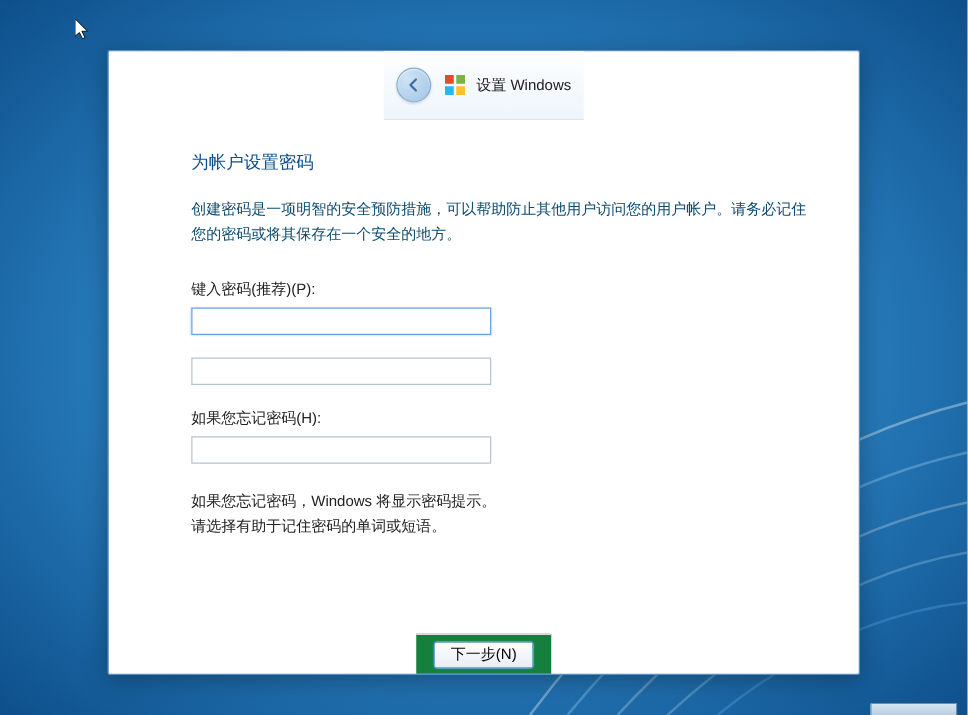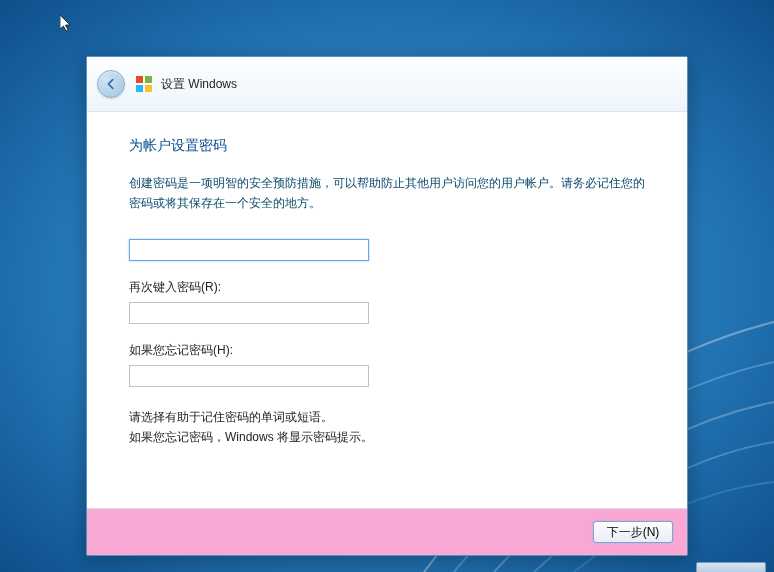--- a/index.html
+++ b/index.html
@@ -25,29 +25,30 @@
       left: 60px;
       top: 15px;
       color: white;
       font-size: 18px;
       z-index: 10;
       text-shadow: 1px 1px 2px rgba(0,0,0,0.4);
     }
     .window {
       position: absolute;
       left: 86px;
-      top: 56px;
+      top: 40px;
       width: 602px;
       height: 500px;
       background: #fff;
       border: 1px solid #5a8fc2;
       box-shadow: 0 4px 20px rgba(0,0,0,0.3);
       border-radius: 2px;
       display: flex;
       flex-direction: column;
+      align-items: center;
     }
     .header {
       height: 55px;
       background: linear-gradient(to bottom, #fdfefe 0%, #eef5fb 100%);
       border-bottom: 1px solid #d9e5f0;
       display: flex;
       align-items: center;
       padding: 0 10px;
     }
     .back-btn {
@@ -69,20 +70,21 @@
       margin-right: 8px;
     }
     .header-title {
       font-size: 12px;
       color: #222;
     }
     .content {
       flex: 1;
       padding: 25px 42px 8px 42px;
       overflow: auto;
+      margin-left: 24px;
     }
     .page-title {
       color: #0b4d8f;
       font-size: 14px;
       font-weight: normal;
       margin-bottom: 18px;
     }
     .desc {
       font-size: 12px;
       color: #0c4a6e;
@@ -108,22 +110,22 @@
       border: 1px solid #6aa3e6;
       box-shadow: 0 0 2px rgba(80,150,220,0.5);
     }
     .hint-block {
       margin-top: 20px;
       font-size: 12px;
       color: #222;
       line-height: 1.7;
     }
     .footer {
-      height: 47px;
-      background: #f9a8d4;
+      height: 32px;
+      background: #15803d;
       border-top: 1px solid #d8dee6;
       display: flex;
       align-items: center;
       justify-content: flex-end;
       padding: 0 14px;
     }
     .next-btn {
       min-width: 80px;
       height: 22px;
       font-size: 12px;
@@ -183,36 +185,36 @@
       </svg>
     </div>
     <span class="header-title">设置 Windows</span>
   </div>
 
   <div class="content">
     <h1 class="page-title">为帐户设置密码</h1>
     <p class="desc">创建密码是一项明智的安全预防措施，可以帮助防止其他用户访问您的用户帐户。请务必记住您的密码或将其保存在一个安全的地方。</p>
 
     <div class="field-group">
+      <label class="field-label">键入密码(推荐)(P):</label>
       <input type="password" class="text-input focused" value="" style="">
     </div>
 
     <div class="field-group">
-      <label class="field-label">再次键入密码(R):</label>
       <input type="password" class="text-input" value="" style="">
     </div>
 
     <div class="field-group">
       <label class="field-label">如果您忘记密码(H):</label>
       <input type="text" class="text-input" value="" style="">
     </div>
 
     <div class="hint-block">
+      <div>如果您忘记密码，Windows 将显示密码提示。</div>
       <div>请选择有助于记住密码的单词或短语。</div>
-      <div>如果您忘记密码，Windows 将显示密码提示。</div>
     </div>
   </div>
 
   <div class="footer">
     <button class="next-btn">下一步(N)</button>
   </div>
 </div>
 
 <div class="taskbar"></div>
 

